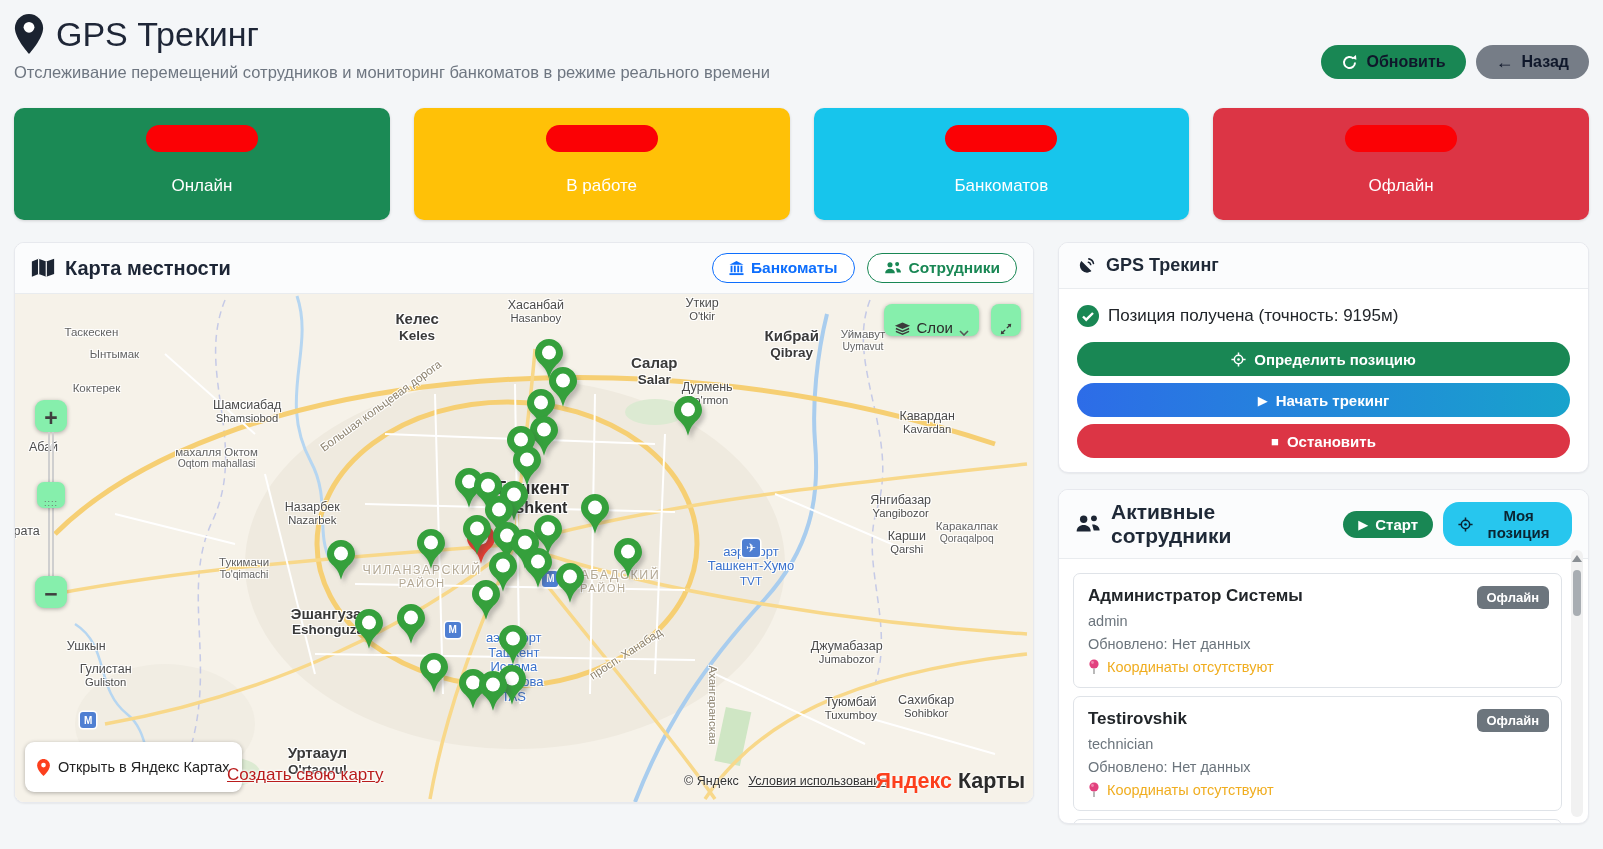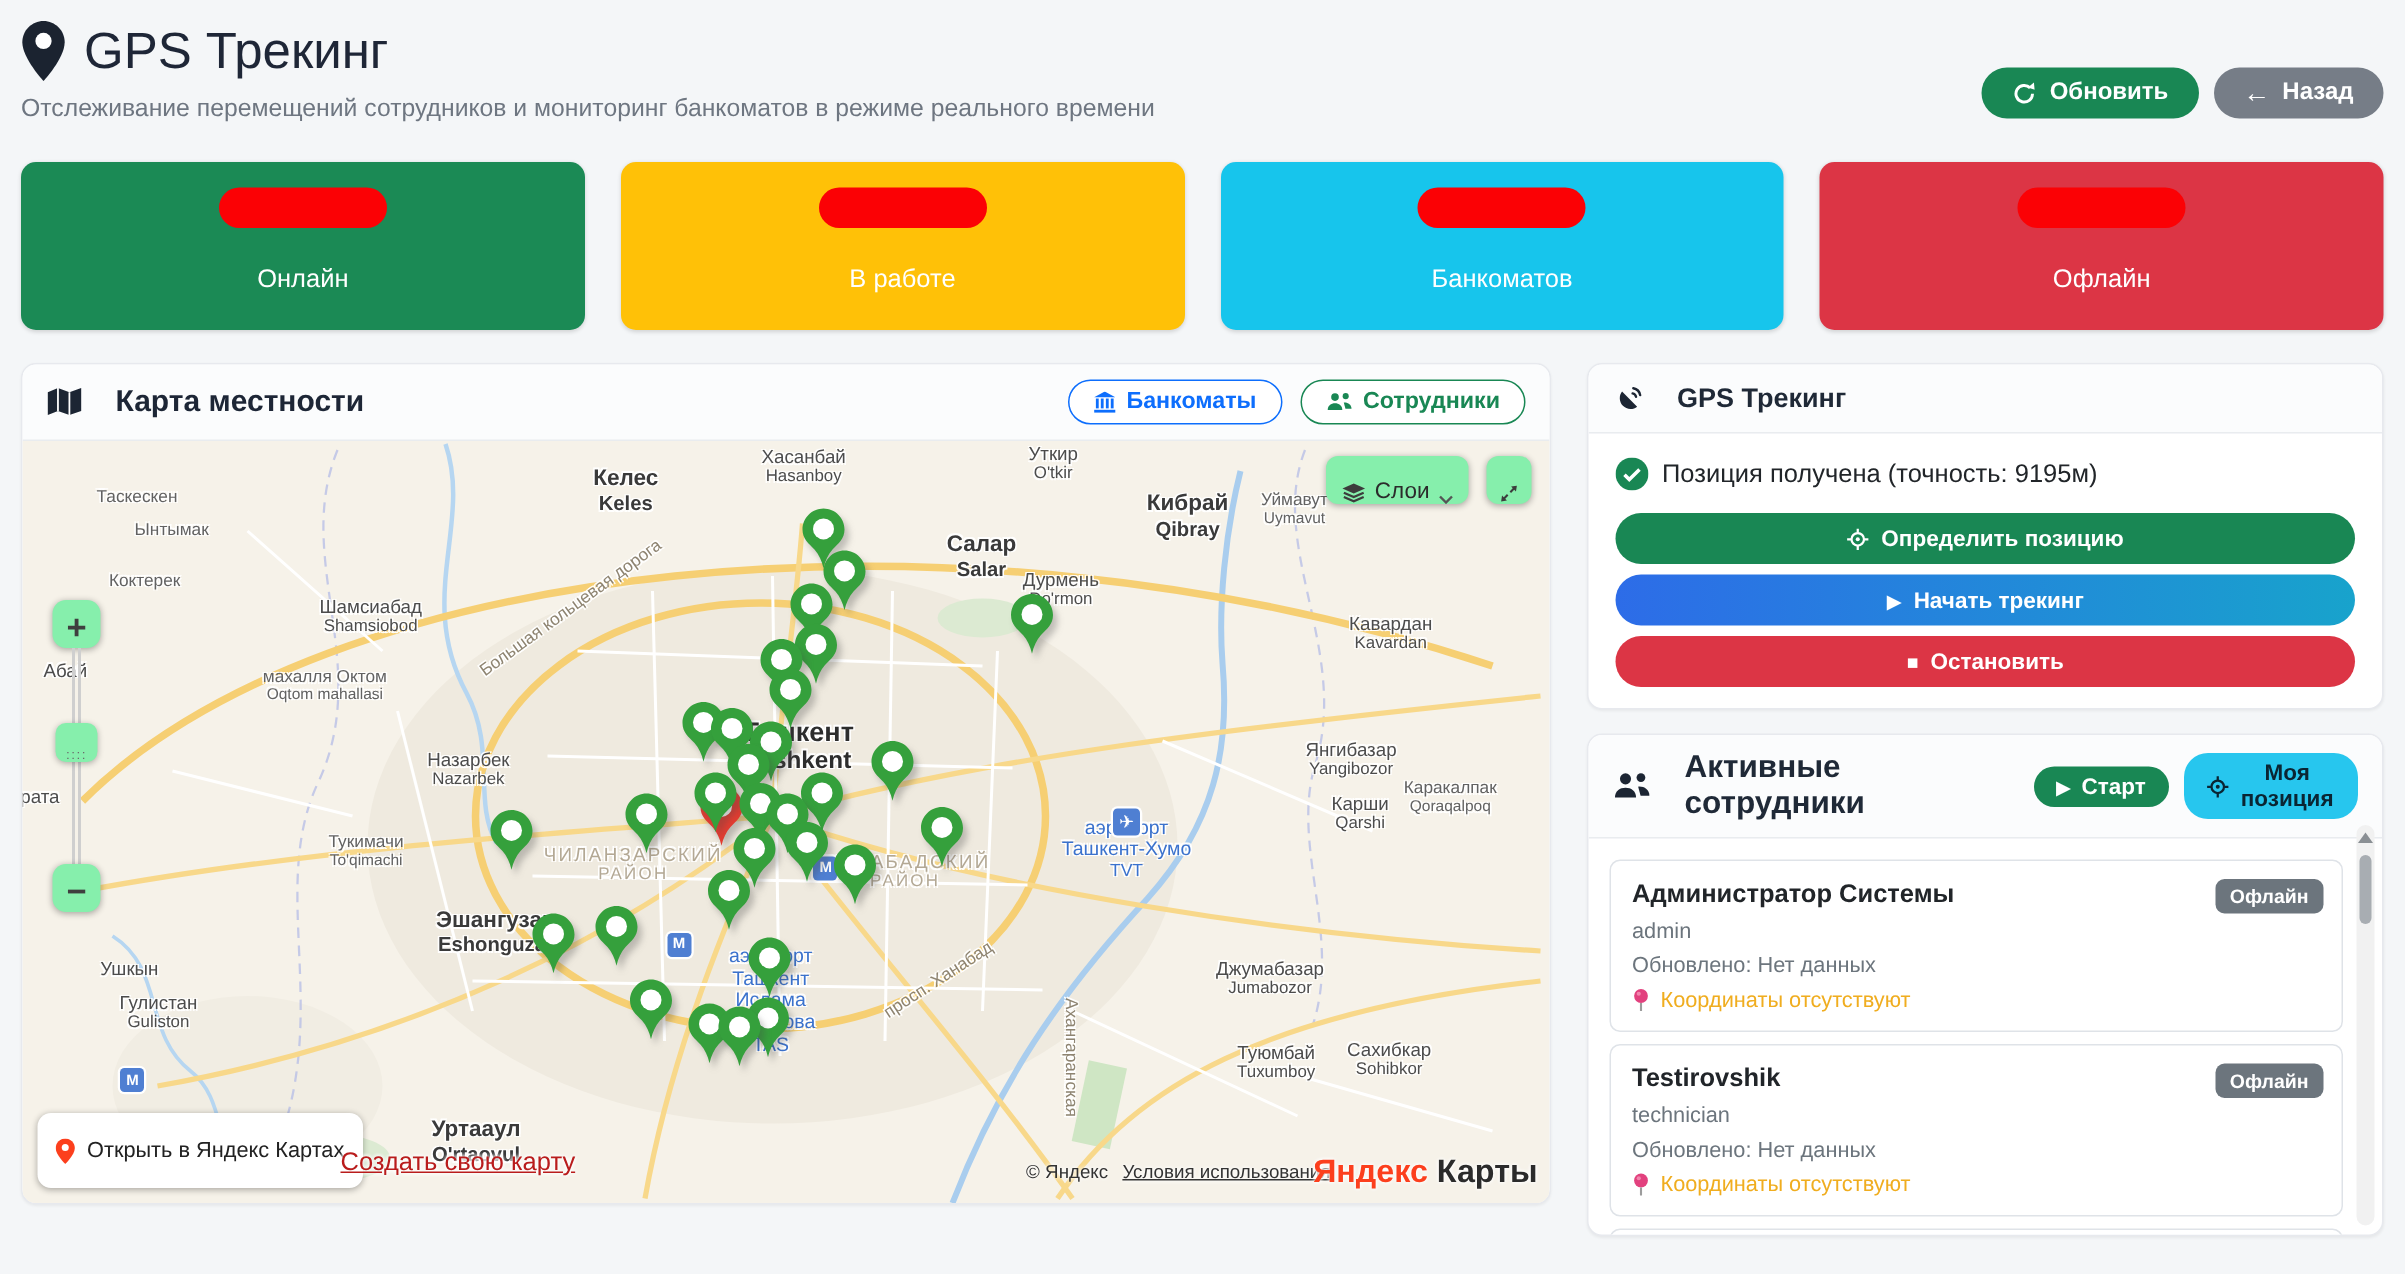--- a/index.html
+++ b/index.html
@@ -6,38 +6,38 @@
     font-family:"Liberation Sans","DejaVu Sans",sans-serif;background:#f4f6f8;}
   .page{position:relative;width:1603px;height:849px;padding:0 14px;box-sizing:border-box;}
 
   
   .hdr{position:relative;padding-top:14px;}
   .hdr-title-row{display:flex;align-items:center;gap:12px;}
   .hdr-title{font-size:34px;font-weight:500;color:#1e2637;}
   .hdr-sub{margin-top:9px;font-size:16.5px;color:#6e7681;}
   .hdr-btns{position:absolute;top:45px;right:0;display:flex;gap:10px;}
   .btn-pill{display:flex;align-items:center;gap:8px;border:none;cursor:pointer;
-    border-radius:24px;padding:8px 20px;font-size:16px;font-weight:700;color:#ffffff;
+    border-radius:24px;padding:8px 20px;font-size:16px;font-weight:700;color:#0f172a;
     font-family:inherit;}
   .btn-refresh{background:#198754;}
   .btn-back{background:#767d87;}
   .arrow-glyph{font-size:18px;line-height:1;font-weight:700;}
 
   
   .stats{display:flex;gap:24px;margin-top:26px;}
   .stat-card{flex:1;height:112px;border-radius:10px;box-shadow:0 1px 3px rgba(0,0,0,.15);}
   .redact{width:112px;height:27px;border-radius:14px;background:#fb0105;margin:17px auto 0;}
   .stat-label{margin-top:24px;text-align:center;font-size:17px;font-weight:500;color:#fff;}
 
   
   .main{display:flex;gap:24px;margin-top:22px;align-items:flex-start;}
 
   .card{background:#fff;border:1px solid #e7e9ee;border-radius:10px;
     box-shadow:0 1px 2px rgba(0,0,0,.06);overflow:hidden;}
-  .card-head{display:flex;align-items:center;gap:22px;background:#fbfcfd;
+  .card-head{display:flex;align-items:center;gap:10px;background:#fbfcfd;
     border-bottom:1px solid #e9ecef;}
 
   
   .map-card{flex:none;width:1018px;}
   .map-head{height:50px;padding:0 16px;}
   .map-title{font-size:20px;font-weight:600;color:#1d2636;}
   .map-head-btns{margin-left:auto;display:flex;gap:12px;}
   .btn-outline{display:flex;align-items:center;gap:7px;background:#fff;border-radius:18px;
     padding:5px 16px;font-size:15.5px;font-weight:700;cursor:pointer;font-family:inherit;}
   .btn-outline.blue{border:1.5px solid #0d6efd;color:#0d6efd;}

